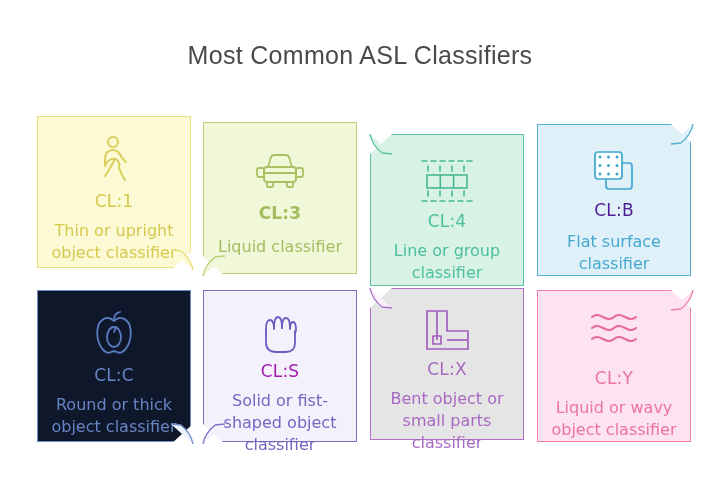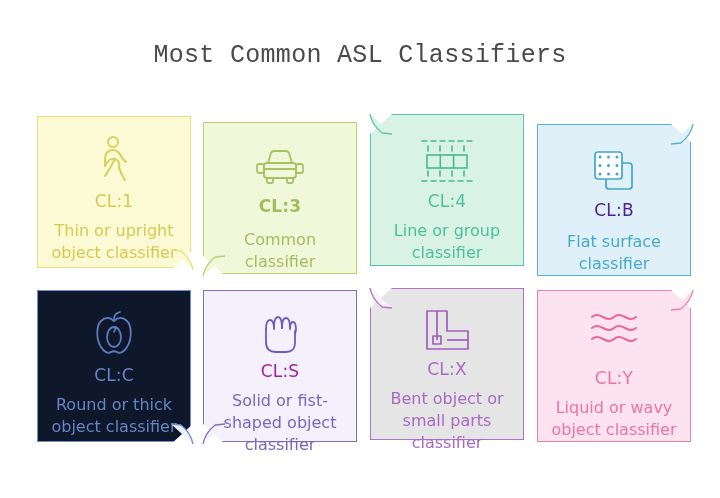--- a/index.html
+++ b/index.html
@@ -24,21 +24,21 @@
   .page-title {
     position: absolute;
     top: 41px;
     left: 0;
     width: 720px;
     text-align: center;
     font-size: 25px;
     font-weight: 400;
     letter-spacing: 0.3px;
     color: #4a4a4a;
-    font-family: Liberation Mono, monospace;
+    font-family: Liberation Sans, sans-serif;
   }
 
   .grid {
     position: absolute;
     left: 0;
     top: 0;
     width: 720px;
     height: 360px;
   }
 
@@ -139,29 +139,29 @@
               <rect x="9" y="16" width="32" height="15" rx="3"></rect>
               <path d="M9 22 L41 22"></path>
               <rect x="2" y="17" width="7" height="9" rx="2"></rect>
               <rect x="41" y="17" width="7" height="9" rx="2"></rect>
               <rect x="12" y="31" width="6" height="5" rx="1.2"></rect>
               <rect x="32" y="31" width="6" height="5" rx="1.2"></rect>
             </g>
           </svg>
         </div>
         <div class="card-code" style="color: rgb(163, 189, 94); font-weight: bold;">CL:3</div>
-        <div class="card-desc" style="color: rgb(163, 189, 94);">Common classifier</div>
+        <div class="card-desc" style="color: rgb(163, 189, 94);">Liquid classifier</div>
         <div class="fold" style="left: -1.6px; bottom: -1.6px;">
           <svg width="24" height="22" viewBox="0 0 24 22" style="position: absolute; left: 0px; top: 0px;">
             <path d="M0 22 L24 22 L0 0 Z" fill="#ffffff" stroke="none"></path>
             <path d="M1 21 Q3 9.9 13.200000000000001 2 L23 1" fill="#f1f7d9" stroke="#b9cf74" stroke-width="1.4" stroke-linejoin="round"></path>
           </svg>
         </div>
       </div>
-      <div class="card nudge-3" style="left: 370px; top: 114px; background: rgb(216, 243, 230); border-color: rgb(92, 196, 160);">
+      <div class="card nudge-3" style="left: 370px; top: 134px; background: rgb(216, 243, 230); border-color: rgb(92, 196, 160);">
         <div class="icon-wrap">
           <svg width="58" height="48" viewBox="0 0 58 48">
             <g fill="none" stroke="#48b894" stroke-width="1.6" stroke-linecap="round">
               <path d="M4 4 L54 4" stroke-dasharray="5 4"></path>
               <path d="M4 44 L54 44" stroke-dasharray="5 4"></path>
               <path d="M10 9 L10 14"></path>
               <path d="M10 34 L10 39"></path>
               <path d="M22 9 L22 14"></path>
               <path d="M22 34 L22 39"></path>
               <path d="M34 9 L34 14"></path>

